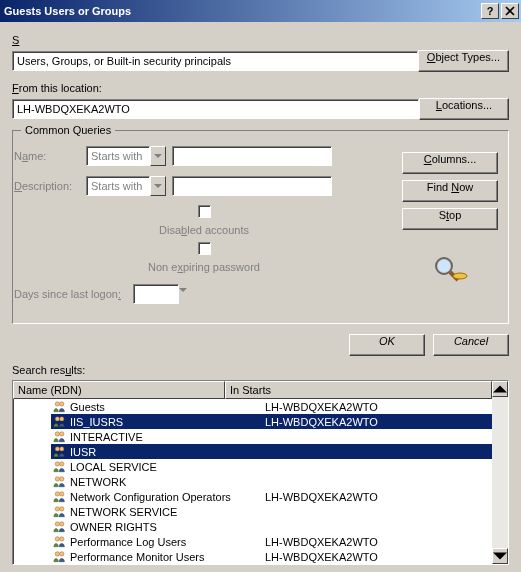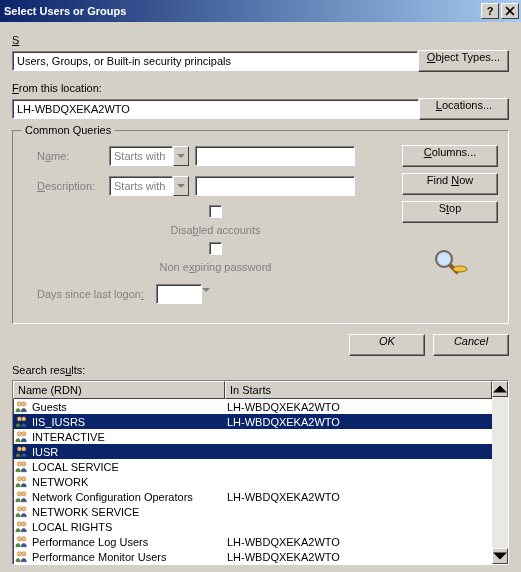--- a/index.html
+++ b/index.html
@@ -7,61 +7,61 @@
   .titlebar { height: 22px; background: linear-gradient(to right, #0a246a, #a6caf0); color: #fff; display: flex; align-items: center; padding-left: 4px; font-weight: bold; }
   .titlebar .spacer { flex: 1; }
   .tbtn { width: 18px; height: 16px; background: #d4d0c8; border: 1px solid; border-color: #fff #404040 #404040 #fff; margin-right: 2px; display: flex; align-items: center; justify-content: center; color: #000; }
   .tbtn svg { width: 10px; height: 10px; }
   .client { padding: 12px 12px 8px 12px; }
   .label { margin-bottom: 4px; }
   .underline { text-decoration: underline; }
   .row { display: flex; align-items: center; margin-bottom: 10px; }
   .sunken { background: #fff; border: 1px solid; border-color: #808080 #fff #fff #808080; box-shadow: inset 1px 1px 0 #404040; padding: 2px 4px; height: 20px; flex: 1; display: flex; align-items: center; }
   .btn { background: #d4d0c8; border: 1px solid; border-color: #fff #404040 #404040 #fff; box-shadow: inset -1px -1px 0 #808080, inset 1px 1px 0 #d4d0c8; height: 22px; padding: 0 8px; display: flex; align-items: flex-start; justify-content: center; cursor: default; min-width: 90px; }
-  .fieldset { border: 1px solid; border-color: #808080 #fff #fff #808080; margin-top: 6px; padding: 14px 10px 10px 24px; position: relative; display: flex; }
+  .fieldset { border: 1px solid; border-color: #808080 #fff #fff #808080; margin-top: 6px; padding: 14px 10px 10px 1px; position: relative; display: flex; }
   .legend { position: absolute; top: -7px; left: 8px; background: #d4d0c8; padding: 0 4px; }
   .qcol { flex: 1; }
   .qrow { display: flex; align-items: center; margin-bottom: 8px; height: 22px; gap: 6px; }
   .qlabel { width: 66px; color: #808080; }
   .combo { display: flex; width: 80px; }
   .combo .sunken { flex: 1; color: #808080; }
   .combo .arrow { width: 16px; height: 20px; background: #d4d0c8; border: 1px solid; border-color: #fff #404040 #404040 #fff; display: flex; align-items: center; justify-content: center; }
   .arrow svg { width: 8px; height: 8px; }
   .chk { display: flex; align-items: center; gap: 6px; margin-bottom: 6px; color: #808080; flex-direction: column; }
   .chkbox { width: 13px; height: 13px; background: #fff; border: 1px solid; border-color: #808080 #fff #fff #808080; box-shadow: inset 1px 1px 0 #404040; }
-  .sidebtns { display: flex; flex-direction: column; gap: 6px; margin-left: 8px; width: 96px; }
+  .sidebtns { display: flex; flex-direction: column; gap: 6px; margin-left: 8px; width: 96px; margin-top: 7px; }
   .sidebtns .btn { min-width: 0; width: 100%; }
   .magnify { margin-top: 18px; display: flex; justify-content: center; }
   .okrow { display: flex; justify-content: flex-end; gap: 8px; margin-top: 10px; font-style: italic; }
   .okrow .btn { min-width: 76px; }
   .results { margin-top: 8px; }
   .table { border: 1px solid; border-color: #808080 #fff #fff #808080; box-shadow: inset 1px 1px 0 #404040; background: #fff; display: flex; height: 185px; }
   .headers { display: flex; height: 18px; }
   .thcell { background: #d4d0c8; border: 1px solid; border-color: #fff #404040 #404040 #fff; display: flex; align-items: center; padding-left: 4px; }
-  .tbody { flex: 1; overflow: hidden; }
+  .tbody { flex: 1; overflow: hidden; padding-left: 38px; }
   .datarow { display: flex; height: 15px; align-items: center; }
   .datarow.sel { background: #0a246a; color: #fff; }
   .cell { display: flex; align-items: center; overflow: hidden; white-space: nowrap; padding-left: 2px; }
   .cell.name { width: 212px; gap: 3px; }
   .cell.folder { flex: 1; }
   .icon { width: 14px; height: 13px; flex-shrink: 0; }
   .scrollv { width: 16px; background: #d4d0c8; display: flex; flex-direction: column; }
   .scrollv .track { flex: 1; background: repeating-conic-gradient(#d4d0c8 0% 25%, #fff 0% 50%) 0/2px 2px; }
   .scrollbtn { height: 16px; background: #d4d0c8; border: 1px solid; border-color: #fff #404040 #404040 #fff; display: flex; align-items: center; justify-content: center; }
   .qinput { width: 160px; }
   .qinput .sunken { width: 100%; }
   .daysbox { width: 54px; display: flex; }
   .daysbox .sunken { flex: 1; }
   .tcontainer { flex: 1; display: flex; flex-direction: column; }
 </style>
 </head>
 <body>
 
 <div class="titlebar">
-  <span>Select Users or Groups</span>
+  <span>Guests Users or Groups</span>
   <span class="spacer"></span>
   <div class="tbtn">
       <b>?</b>
     </div>
   <div class="tbtn">
     <svg viewBox="0 0 10 10">
         <path d="M1 1 L9 9 M9 1 L1 9" stroke="#000" stroke-width="1.6"></path>
       </svg>
   </div>
 </div>
@@ -278,21 +278,21 @@
               <div class="cell folder"></div>
             </div>
             <div class="datarow">
               <div class="cell name">
                 <svg class="icon" viewBox="0 0 16 14">
                   <circle cx="5" cy="4" r="2.5" fill="#f4c07a" stroke="#8a5a2b" stroke-width="0.5"></circle>
                   <circle cx="10" cy="4" r="2.5" fill="#f4c07a" stroke="#8a5a2b" stroke-width="0.5"></circle>
                   <path d="M1 13 C1 8 6 8 6 13 Z" fill="#5a8a3a" stroke="#2a5a1a" stroke-width="0.5"></path>
                   <path d="M7 13 C7 8 13 8 13 13 Z" fill="#3a5a8a" stroke="#1a2a5a" stroke-width="0.5"></path>
                 </svg>
-                <span>LOCAL RIGHTS</span>
+                <span>OWNER RIGHTS</span>
               </div>
               <div class="cell folder"></div>
             </div>
             <div class="datarow">
               <div class="cell name">
                 <svg class="icon" viewBox="0 0 16 14">
                   <circle cx="5" cy="4" r="2.5" fill="#f4c07a" stroke="#8a5a2b" stroke-width="0.5"></circle>
                   <circle cx="10" cy="4" r="2.5" fill="#f4c07a" stroke="#8a5a2b" stroke-width="0.5"></circle>
                   <path d="M1 13 C1 8 6 8 6 13 Z" fill="#5a8a3a" stroke="#2a5a1a" stroke-width="0.5"></path>
                   <path d="M7 13 C7 8 13 8 13 13 Z" fill="#3a5a8a" stroke="#1a2a5a" stroke-width="0.5"></path>

